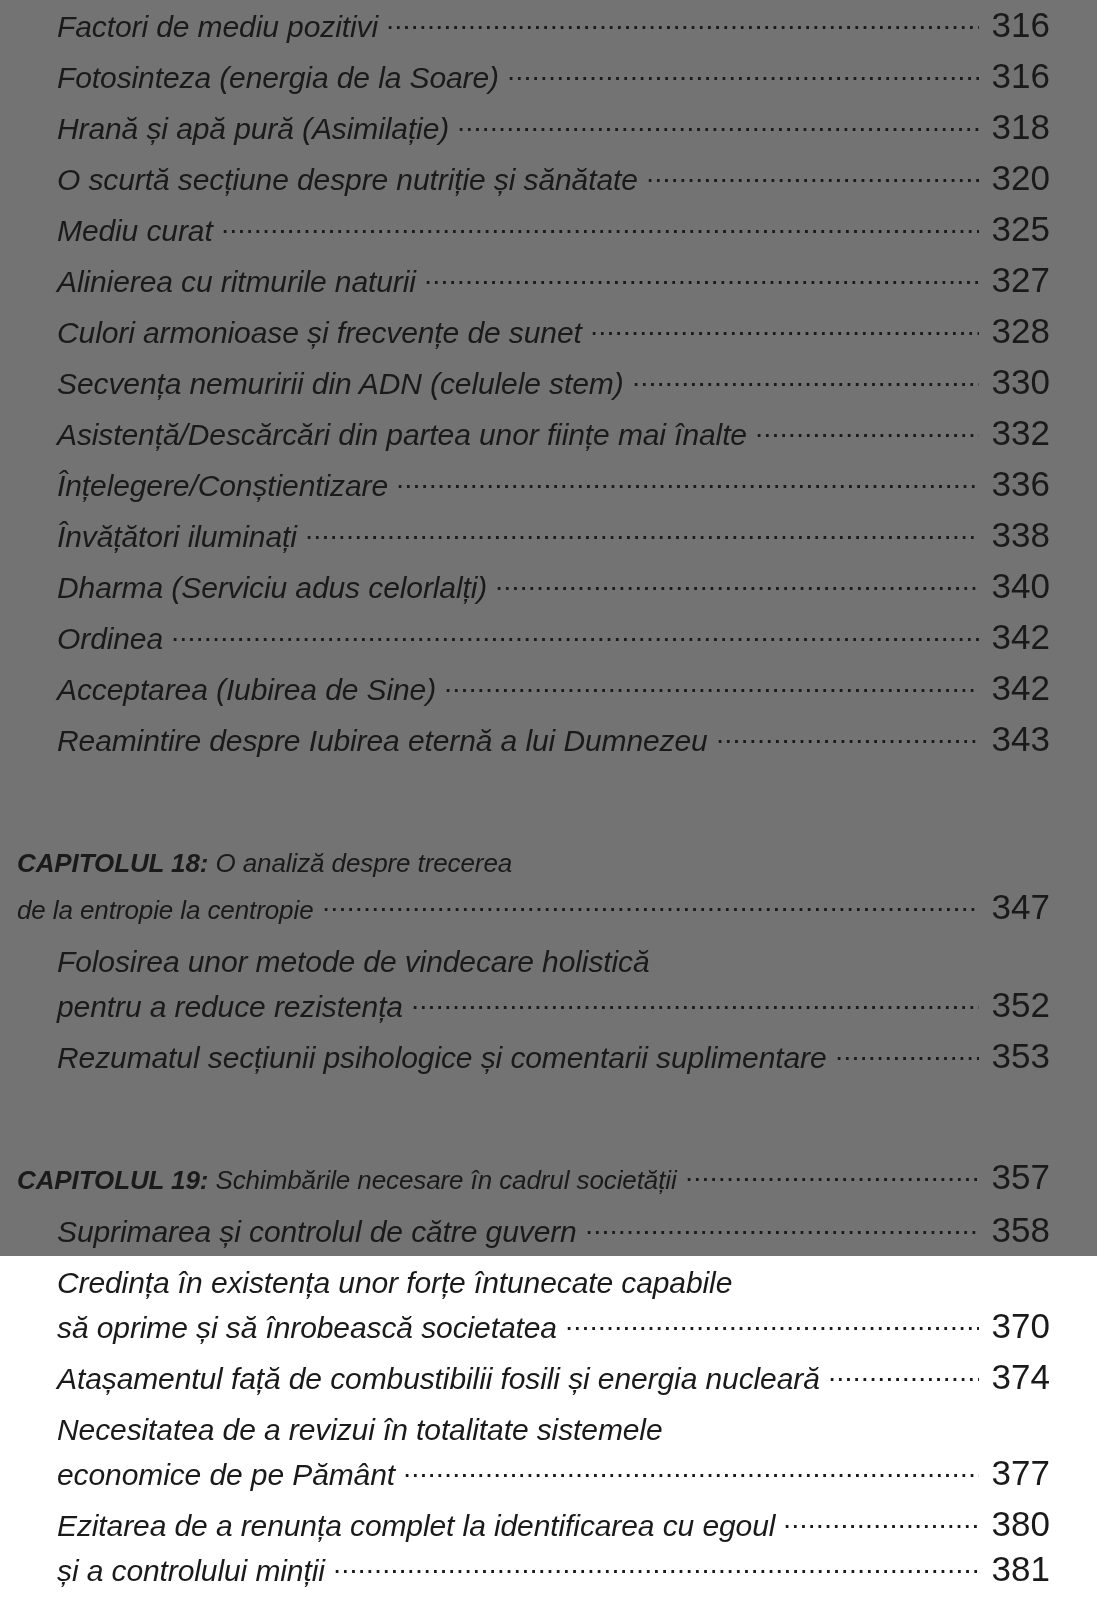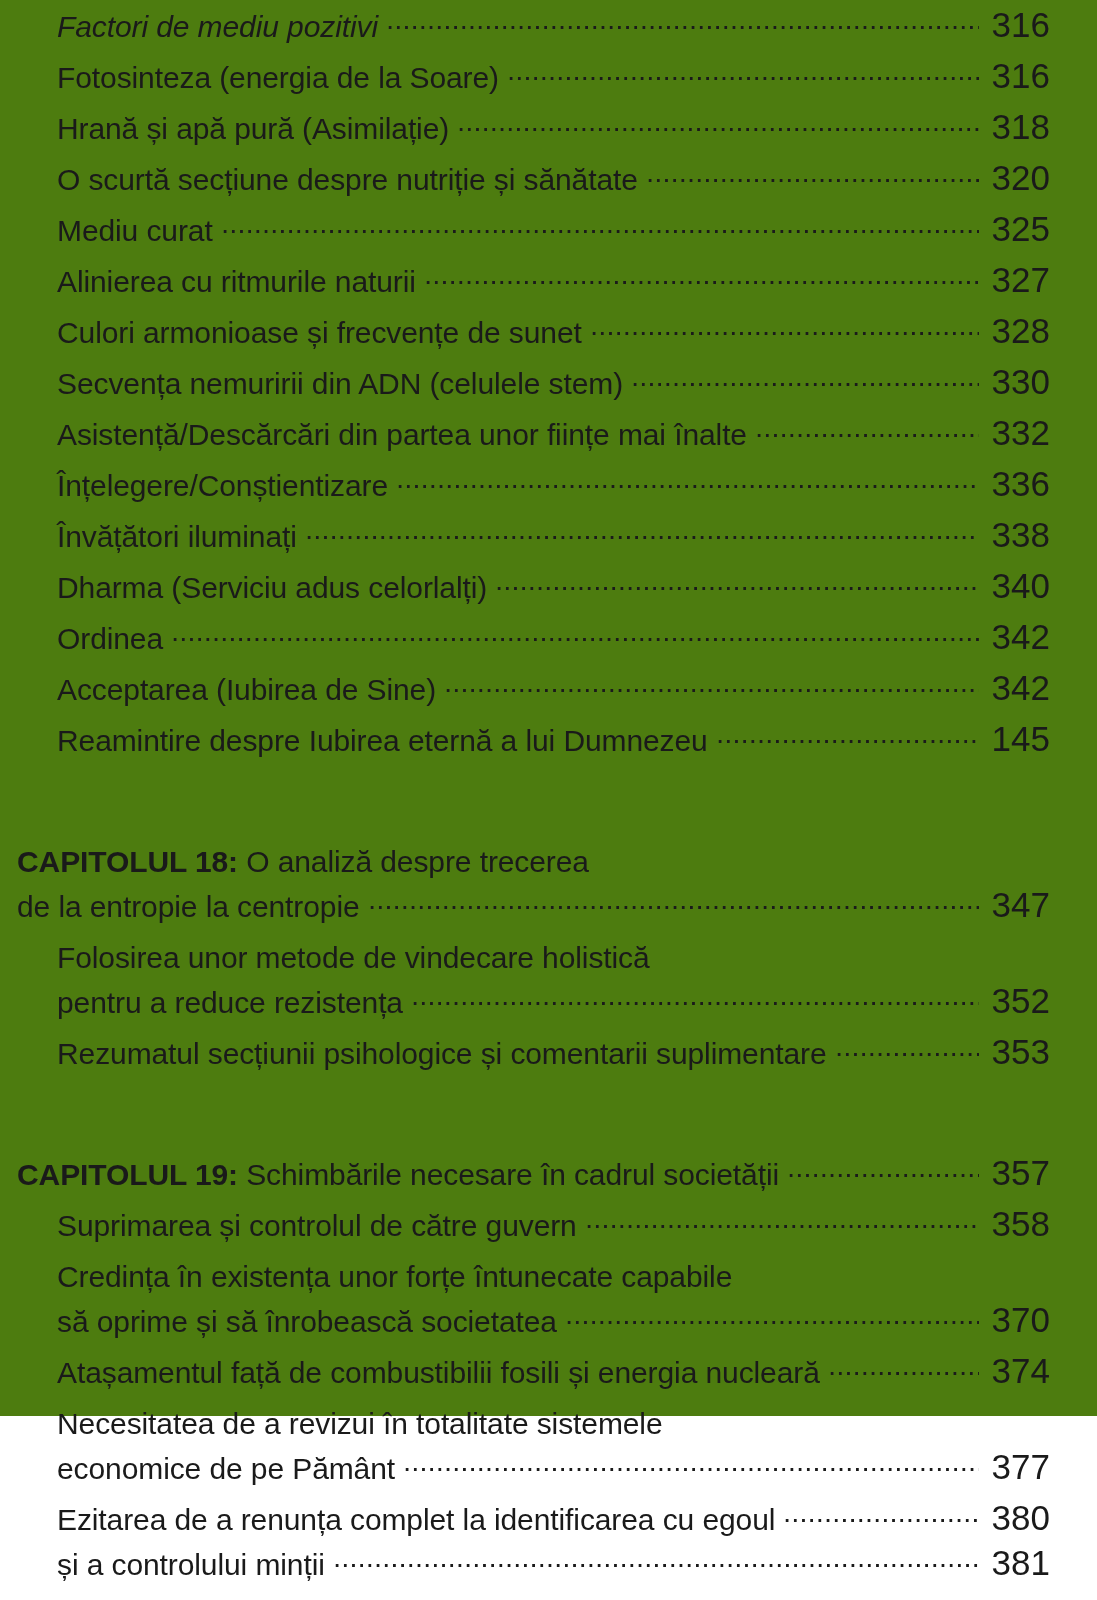--- a/index.html
+++ b/index.html
@@ -12,22 +12,22 @@
     height: 1600px;
     overflow: hidden;
     font-family: "Liberation Sans", "DejaVu Sans", sans-serif;
     color: #1a1a1a;
     -webkit-font-smoothing: antialiased;
   }
 
   .page {
     position: relative;
     width: 1097px;
-    height: 1416px;
-    background: #4d7c0f;
+    height: 1256px;
+    background: #737373;
     box-sizing: border-box;
     padding: 0;
   }
 
   .toc {
     position: absolute;
     top: 0;
     left: 0;
     right: 0;
   }
@@ -41,20 +41,21 @@
     box-sizing: border-box;
   }
 
   .row .title {
     flex: 0 1 auto;
     white-space: pre;
     font-size: 30px;
     line-height: 49px;
     letter-spacing: -0.1px;
     font-weight: 400;
+    font-style: italic;
   }
 
   .row .leader {
     flex: 1 1 auto;
     position: relative;
     height: 30px;
     margin: 0 5px 0 8px;
     overflow: hidden;
     min-width: 0;
   }
@@ -83,21 +84,21 @@
 
   
   .sub .title { padding-left: 40px; }
 
   
   .cont .title { padding-left: 40px; text-align: right; }
 
   
   .chapter .title {
     padding-left: 0;
-    font-size: 30px;
+    font-size: 26px;
   }
   .chapter .title .lead {
     font-weight: 700;
   }
 
   
   .row.noleader .leader::before { content: none; }
   .row.noleader .pageno { visibility: hidden; }
 
   .italic .title { font-style: italic; }
@@ -176,21 +177,21 @@
         <span class="pageno">342</span>
       </div>
       <div class="row sub">
         <span class="title">Acceptarea (Iubirea de Sine)</span>
         <span class="leader"></span>
         <span class="pageno">342</span>
       </div>
       <div class="row sub">
         <span class="title">Reamintire despre Iubirea eternă a lui Dumnezeu</span>
         <span class="leader"></span>
-        <span class="pageno">145</span>
+        <span class="pageno">343</span>
       </div>
       <div class="gap-section"></div>
       <div class="row chapter noleader">
         <span class="title"><span class="lead">CAPITOLUL 18:</span><span> O analiză despre trecerea</span></span>
         <span class="leader"></span>
         <span class="pageno">347</span>
       </div>
       <div class="row chapter cont tight">
         <span class="title">de la entropie la centropie</span>
         <span class="leader"></span>

